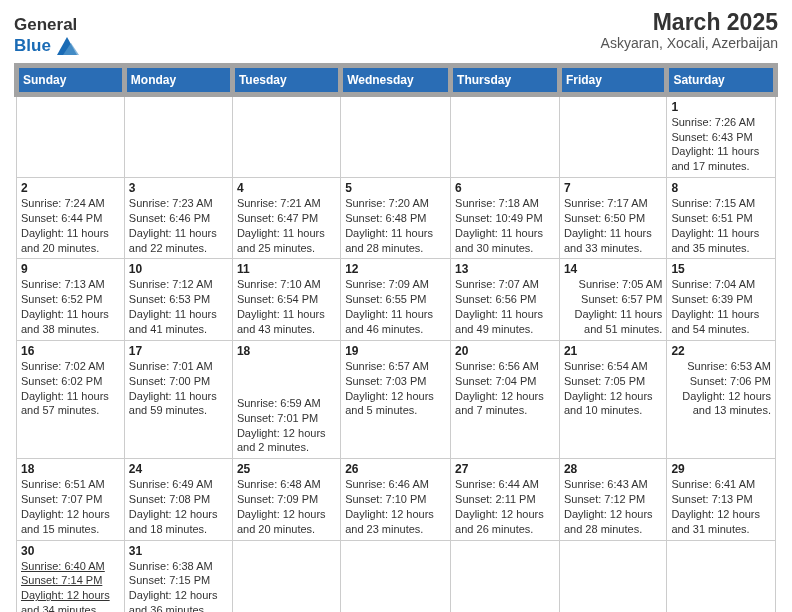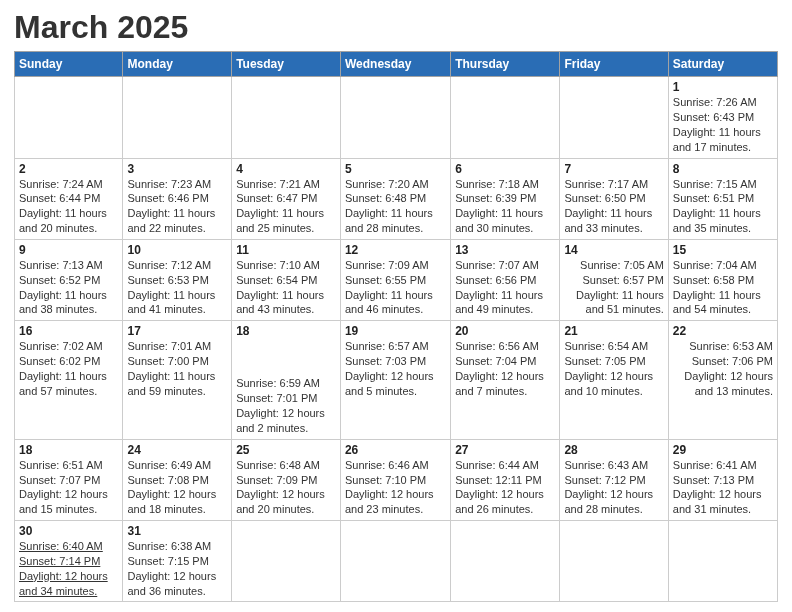--- a/index.html
+++ b/index.html
@@ -24,42 +24,42 @@
     }
     .logo {
       display: flex;
       align-items: center;
       margin-top: 6px;
     }
     .title-block {
       text-align: right;
     }
     .month-title {
-      font-size: 32px;
+      font-size: 23px;
       font-weight: bold;
       color: #333;
       line-height: 1.1;
     }
     .subtitle {
       font-size: 14px;
       color: #555;
     }
     .calendar {
       width: 100%;
       border-collapse: collapse;
       border: 1px solid #ccc;
     }
     .calendar th {
       background: #2a6db5;
       color: #fff;
       font-size: 12px;
       font-weight: bold;
       padding: 5px 4px;
       text-align: left;
-      border: 1px solid #a3a3a3;
+      border: 5px solid #a3a3a3;
     }
     .calendar td {
       vertical-align: top;
       border: 1px solid #ccc;
       padding: 3px 4px;
       width: 113px;
       min-height: 72px;
       background: #fff;
       font-size: 9.5px;
       color: #333;
@@ -78,22 +78,37 @@
     }
     .empty-cell {
       background: #f5f5f5;
     }
   </style>
 </head>
 <body>
 
 <div class="page">
   <div class="header">
+    <div class="logo">
+      <div>
+        <div style="font-size:17px;font-weight:bold;color:#333;line-height:1.1;">
+          <span>General</span>
+        </div>
+        <div style="display:flex;align-items:center;gap:2px;">
+          <span style="font-size:17px;font-weight:bold;color:#1a6bb5;">Blue</span>
+          <svg width="28" height="22" viewBox="0 0 28 22">
+            <polygon points="4,20 14,2 24,20" fill="#1a6bb5"></polygon>
+            <polygon points="10,20 18,8 26,20" fill="#5599cc" opacity="0.7"></polygon>
+          </svg>
+        </div>
+      </div>
+    </div>
     <div class="title-block">
       <div class="month-title">March 2025</div>
+      <div class="subtitle">Askyaran, Xocali, Azerbaijan</div>
     </div>
   </div>
 
   <table class="calendar">
     <thead>
       <tr>
         <th>Sunday</th>
         <th>Monday</th>
         <th>Tuesday</th>
         <th>Wednesday</th>
@@ -143,21 +158,21 @@
           <td>
             <span class="day-num">5</span>
             <div class="day-info" style="white-space: pre-line;">Sunrise: 7:20 AM
 Sunset: 6:48 PM
 Daylight: 11 hours
 and 28 minutes.</div>
           </td>
           <td>
             <span class="day-num">6</span>
             <div class="day-info" style="white-space: pre-line;">Sunrise: 7:18 AM
-Sunset: 6:39 PM
+Sunset: 10:49 PM
 Daylight: 11 hours
 and 30 minutes.</div>
           </td>
           <td>
             <span class="day-num">7</span>
             <div class="day-info" style="white-space: pre-line;">Sunrise: 7:17 AM
 Sunset: 6:50 PM
 Daylight: 11 hours
 and 33 minutes.</div>
           </td>
@@ -208,21 +223,21 @@
           <td>
             <span class="day-num">14</span>
             <div class="day-info" style="white-space: pre-line; text-align: right;">Sunrise: 7:05 AM
 Sunset: 6:57 PM
 Daylight: 11 hours
 and 51 minutes.</div>
           </td>
           <td>
             <span class="day-num">15</span>
             <div class="day-info" style="white-space: pre-line;">Sunrise: 7:04 AM
-Sunset: 6:58 PM
+Sunset: 6:39 PM
 Daylight: 11 hours
 and 54 minutes.</div>
           </td>
         </tr>
         <tr>
           <td>
             <span class="day-num">16</span>
             <div class="day-info" style="white-space: pre-line;">Sunrise: 7:02 AM
 Sunset: 6:02 PM
 Daylight: 11 hours
@@ -296,21 +311,21 @@
           <td>
             <span class="day-num">26</span>
             <div class="day-info" style="white-space: pre-line;">Sunrise: 6:46 AM
 Sunset: 7:10 PM
 Daylight: 12 hours
 and 23 minutes.</div>
           </td>
           <td>
             <span class="day-num">27</span>
             <div class="day-info" style="white-space: pre-line;">Sunrise: 6:44 AM
-Sunset: 12:11 PM
+Sunset: 2:11 PM
 Daylight: 12 hours
 and 26 minutes.</div>
           </td>
           <td>
             <span class="day-num">28</span>
             <div class="day-info" style="white-space: pre-line;">Sunrise: 6:43 AM
 Sunset: 7:12 PM
 Daylight: 12 hours
 and 28 minutes.</div>
           </td>

